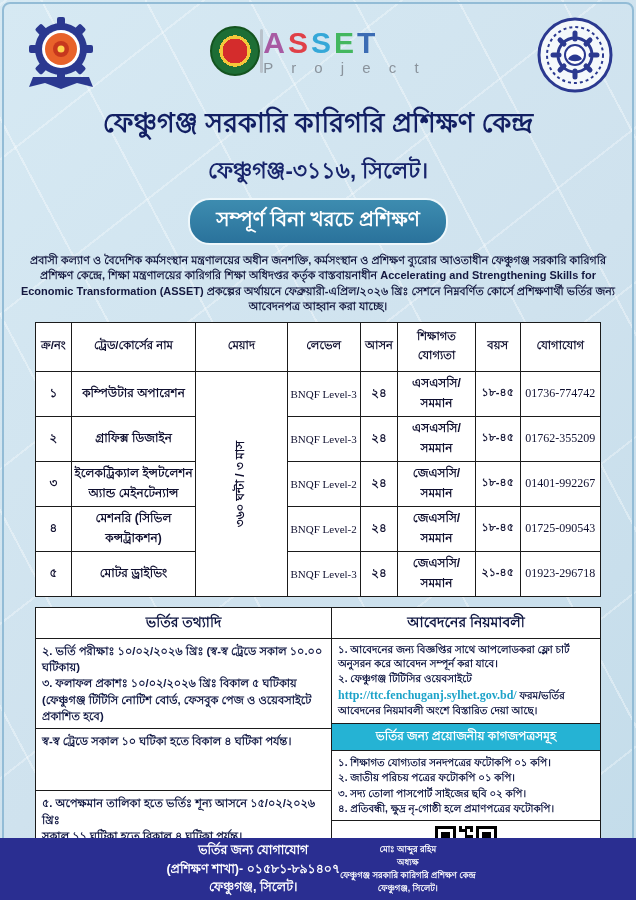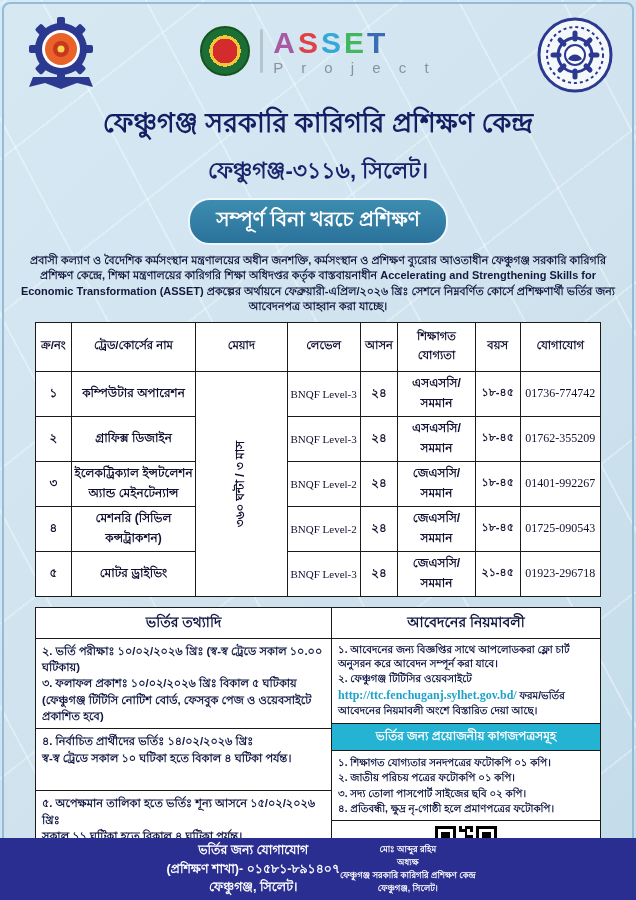--- a/index.html
+++ b/index.html
@@ -6,21 +6,21 @@
   body{width:636px;height:900px;font-family:"Liberation Sans","DejaVu Sans",sans-serif;}
   .poster{position:relative;width:636px;height:900px;overflow:hidden;
     background:
       repeating-linear-gradient(62deg, rgba(255,255,255,0) 0 90px, rgba(255,255,255,.35) 90px 92px),
       repeating-linear-gradient(-38deg, rgba(255,255,255,0) 0 120px, rgba(255,255,255,.3) 120px 122px),
       linear-gradient(135deg,#d6e9f3 0%,#cfe2ee 55%,#c3dcea 100%);}
   .frame{position:absolute;inset:2px;border:2px solid #93bcd6;border-radius:8px;pointer-events:none;}
   
   .hdr{display:flex;justify-content:space-between;align-items:flex-start;padding:12px 18px 0 18px;}
   .logo{width:86px;height:86px;display:flex;align-items:center;justify-content:center;}
-  .asset-wrap{display:flex;align-items:center;gap:10px;margin-top:14px;}
+  .asset-wrap{display:flex;align-items:center;margin-top:14px;}
   .govt-seal{width:46px;height:46px;border-radius:50%;background:radial-gradient(circle at 50% 50%, #d42c2c 0 38%, #f3c73a 38% 48%, #1d6e35 48% 100%);border:2px solid #14541f;}
   .asset-div{width:3px;height:44px;background:#b9c3cc;border-radius:2px;}
   .asset-text{line-height:1;}
   .asset-letters{font-size:30px;font-weight:bold;letter-spacing:3px;font-family:"Liberation Sans",sans-serif;}
   .asset-word{font-size:15px;color:#8a939c;letter-spacing:7px;margin-top:2px;}
   .title{ text-align:center;color:#121f63;font-weight:bold;font-size:27px;margin-top:4px;}
   .subtitle{text-align:center;color:#17246b;font-weight:bold;font-size:22px;margin-top:6px;}
   .pill{display:block;width:fit-content;margin:8px auto 0;background:linear-gradient(180deg,#3d8cb0,#2a729b);
     color:#fff;font-weight:bold;font-size:20px;padding:4px 26px 6px;border:2px solid #eef7fb;border-radius:22px;}
   .intro{width:604px;margin:8px auto 0;text-align:center;color:#14183f;font-weight:600;font-size:11px;line-height:1.4;}
@@ -184,21 +184,20 @@
 
   <div class="info">
     <div class="col col-left">
       <div class="col-title">ভর্তির তথ্যাদি</div>
       <div style="display:flex;flex-direction:column;flex:1;" id="left-secs">
           <div class="sec">
             <div><span>২. ভর্তি পরীক্ষাঃ ১০/০২/২০২৬ খ্রিঃ (স্ব-স্ব ট্রেডে সকাল ১০.০০ ঘটিকায়) </span></div>
             <div><span>৩. ফলাফল প্রকাশঃ ১০/০২/২০২৬ খ্রিঃ বিকাল ৫ ঘটিকায় (ফেঞ্চুগঞ্জ টিটিসি নোটিশ বোর্ড, ফেসবুক পেজ ও ওয়েবসাইটে প্রকাশিত হবে) </span></div>
           </div>
           <div class="sec">
-            <div><span>৪. নির্বাচিত প্রার্থীদের ভর্তিঃ ১৪/০২/২০২৬ খ্রিঃ </span></div>
             <div><span>স্ব-স্ব ট্রেডে সকাল ১০ ঘটিকা হতে বিকাল ৪ ঘটিকা পর্যন্ত। </span></div>
           </div>
           <div class="sec">
             <div><span>৫. অপেক্ষমান তালিকা হতে ভর্তিঃ শূন্য আসনে ১৫/০২/২০২৬ খ্রিঃ </span></div>
             <div><span>সকাল ১১ ঘটিকা হতে বিকাল ৪ ঘটিকা পর্যন্ত। </span></div>
           </div>
           <div class="sec">
             <div><span>৬. ক্লাস শুরুঃ ১৫/০২/২০২৬ খ্রিঃ । </span></div>
           </div>
         </div>

